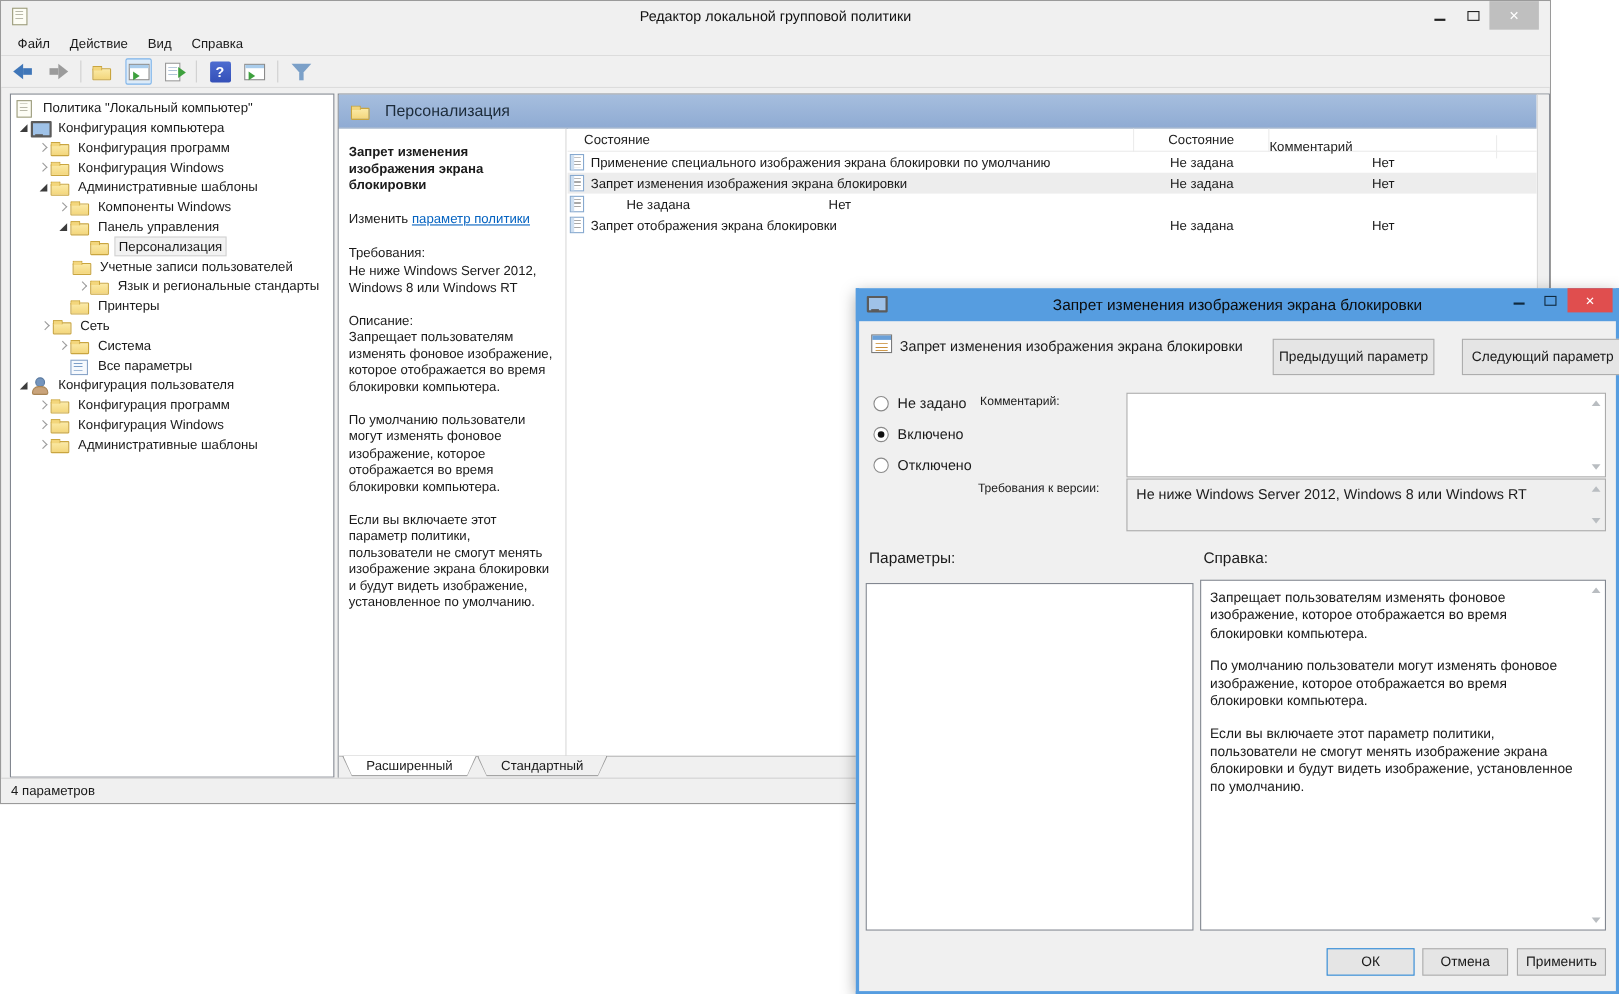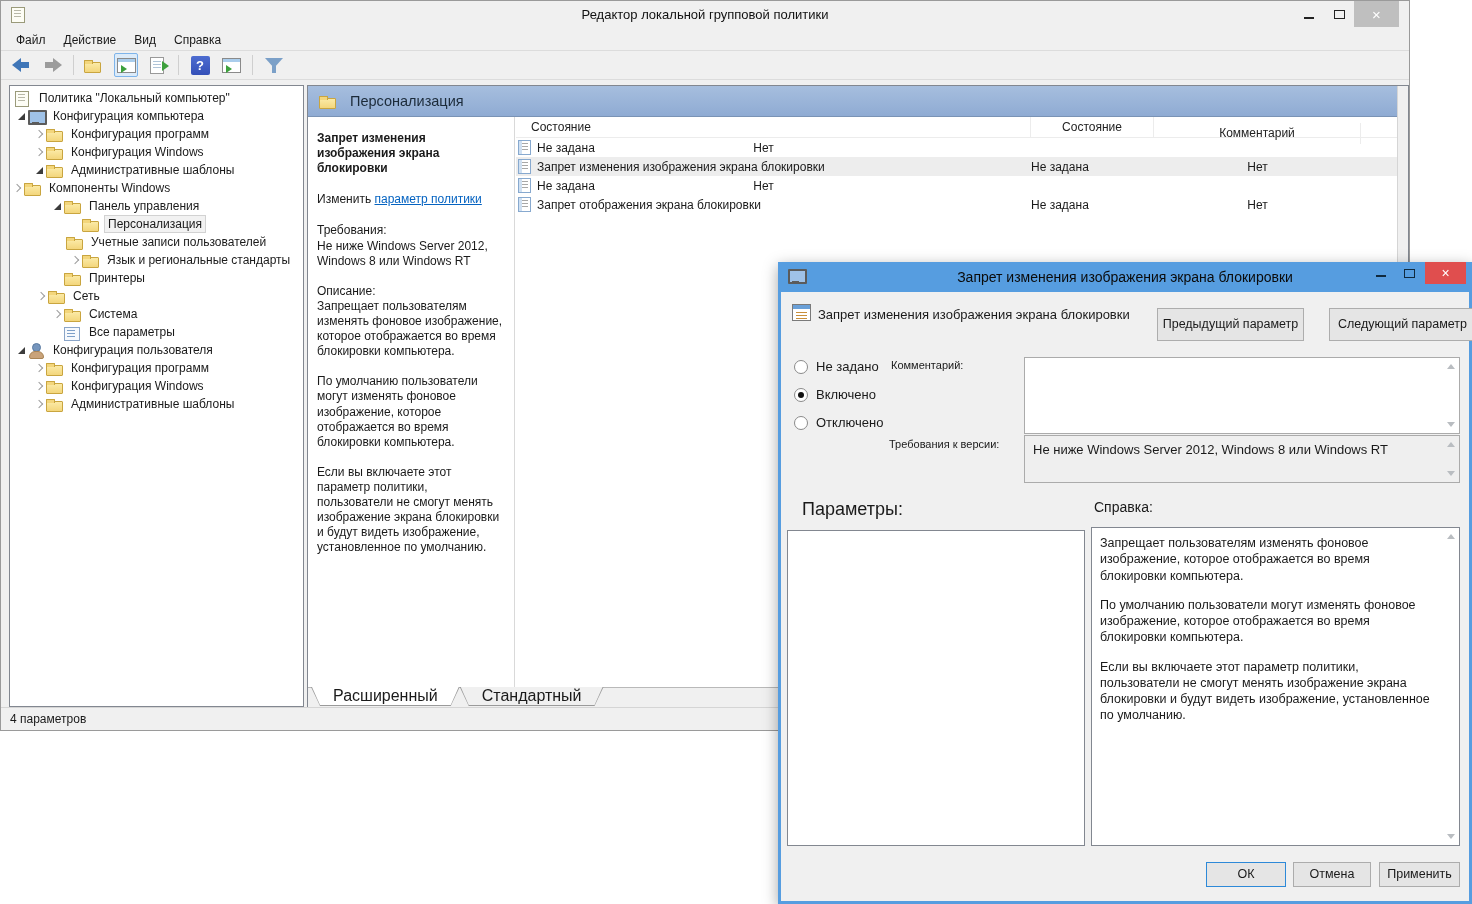--- a/index.html
+++ b/index.html
@@ -75,39 +75,39 @@
   .desc-link { color:#0563c1; text-decoration:underline; }
   .desc-block-label { margin-top:0; }
   .desc-col p { margin-bottom:15px; }
   .desc-req { margin-bottom:15px; }
 
   .list-area { position:absolute; left:208px; top:31px; right:11px; bottom:20px; font-size:12px; background:#fff; }
   .list-header { display:flex; height:21px; align-items:center; border-bottom:1px solid #ececec; color:#222; }
   .lh-cell { border-right:1px solid #ececec; height:21px; line-height:21px; }
   .lh-name { flex:1; padding-left:15px; }
   .lh-state { width:123px; text-align:center; }
-  .lh-comment { width:207px; text-align:center;margin-top:12px; }
+  .lh-comment { width:207px; text-align:left;margin-top:12px; }
   .lh-fill { width:36px; border-right:none; }
   .lrow { display:flex; height:19px; align-items:center; }
   .lrow.sel { background:#ededed; }
   .doc-icon { width:13px; height:15px; background:#fff; border:1px solid #87a9cf; position:relative; flex:none; margin:0 6px 0 2px; }
   .doc-icon::before { content:''; position:absolute; left:2px; top:2px; right:2px; height:9px; background:repeating-linear-gradient(#a8a8a8 0 1px, transparent 1px 3px); }
   .doc-icon::after { content:''; position:absolute; left:0; top:0; width:3px; bottom:0; background:#cfe0f2; }
   .lc-name { flex:1; white-space:nowrap; overflow:hidden; }
-  .lc-state { width:123px; text-align:left; }
+  .lc-state { width:123px; text-align:center; }
   .lc-comment { width:207px; text-align:center; }
   .lc-fill { width:36px; }
 
   .tabstrip { position:absolute; left:0; right:11px; bottom:0; height:20px; background:#f0f0f0; border-top:1px solid #b9b9b9; display:flex; padding-left:3px; }
   .tab { position:relative; height:19px; margin-top:-1px; }
   .tab-bg { position:absolute; inset:0; background:#9a9a9a; clip-path:polygon(0 0, 100% 0, calc(100% - 9px) 100%, 9px 100%); }
   .tab-fg { position:absolute; left:1px; right:1px; top:0; bottom:1px; clip-path:polygon(0 0, 100% 0, calc(100% - 8px) 100%, 8px 100%); }
   .tab.active .tab-fg { background:#ffffff; }
   .tab.inactive .tab-fg { background:#f0f0f0; }
-  .tab-label { position:relative; z-index:1; font-size:16px; line-height:18px; padding:0 22px; text-align:center; }
+  .tab-label { position:relative; z-index:1; font-size:12px; line-height:18px; padding:0 22px; text-align:center; }
 
   .statusbar { position:absolute; left:0; right:0; bottom:0; height:23px; background:#f0f0f0; border-top:1px solid #d5d5d5; font-size:12px; padding:4px 0 0 9px; }
 
   
   .dialog { position:absolute; left:778px; top:262px; width:694px; height:642px; background:#f0f0f0; border:3px solid #569de0; border-top:none; box-shadow:0 4px 14px rgba(0,0,0,0.35); }
   .dlg-titlebar { position:absolute; left:-3px; right:-3px; top:0; height:30px; background:#569de0; }
   .dlg-title { position:absolute; left:0; right:0; top:7px; text-align:center; font-size:14px; color:#0b0b0b; }
   .dlg-app-icon { position:absolute; left:10px; top:6px; }
   .dlg-ctrl { position:absolute; top:0; height:22px; display:flex; align-items:center; justify-content:center; }
   .dc-min { right:78px; width:26px; } .dc-max { right:50px; width:26px; }
@@ -217,21 +217,21 @@
       <div class="trow" style="padding-left:22px">
           <span class="arr col"></span>
           <span class="ticn folder"></span>
           <span class="tlbl">Конфигурация Windows</span>
         </div>
       <div class="trow" style="padding-left:22px">
           <span class="arr exp"></span>
           <span class="ticn folder"></span>
           <span class="tlbl">Административные шаблоны</span>
         </div>
-      <div class="trow" style="">
+      <div class="trow" style="padding-left:40px">
           <span class="arr col"></span>
           <span class="ticn folder"></span>
           <span class="tlbl">Компоненты Windows</span>
         </div>
       <div class="trow" style="padding-left:40px">
           <span class="arr exp"></span>
           <span class="ticn folder"></span>
           <span class="tlbl">Панель управления</span>
         </div>
       <div class="trow" style="padding-left:72px">
@@ -312,20 +312,21 @@
 
       <div class="list-area">
         <div class="list-header">
           <div class="lh-cell lh-name">Состояние</div>
           <div class="lh-cell lh-state">Состояние</div>
           <div class="lh-cell lh-comment">Комментарий</div>
           <div class="lh-cell lh-fill"></div>
         </div>
         <div class="lrow">
           <span class="doc-icon"></span>
+          <span class="lc-name">Применение специального изображения экрана блокировки по умолчанию</span>
           <span class="lc-state">Не задана</span>
           <span class="lc-comment">Нет</span>
           <span class="lc-fill"></span>
         </div>
         <div class="lrow sel">
           <span class="doc-icon"></span>
           <span class="lc-name">Запрет изменения изображения экрана блокировки</span>
           <span class="lc-state">Не задана</span>
           <span class="lc-comment">Нет</span>
           <span class="lc-fill"></span>
@@ -404,21 +405,21 @@
       <span class="sb-dn"></span>
     </div>
 
     <div class="fld-label" style="left:108px;top:176px">Требования к версии:</div>
     <div class="txtbox readonly" style="left:243px;top:173px;width:436px;height:48px">
       <span>Не ниже Windows Server 2012, Windows 8 или Windows RT</span>
       <span class="sb-up"></span>
       <span class="sb-dn"></span>
     </div>
 
-    <div class="fld-label" style="left:21px;top:237px;font-size:18px">Параметры:</div>
+    <div class="fld-label" style="left:9px;top:237px;font-size:14px">Параметры:</div>
     <div class="fld-label" style="left:313px;top:237px;font-size:14px">Справка:</div>
 
     <div class="group-box" style="left:6px;top:268px;width:298px;height:316px"></div>
 
     <div class="group-box" style="left:310px;top:265px;width:369px;height:319px">
       <div class="help-text">
         <p>Запрещает пользователям изменять фоновое изображение, которое отображается во время блокировки компьютера.</p>
         <p>По умолчанию пользователи могут изменять фоновое изображение, которое отображается во время блокировки компьютера.</p>
         <p>Если вы включаете этот параметр политики, пользователи не смогут менять изображение экрана блокировки и будут видеть изображение, установленное по умолчанию.</p>
       </div>

